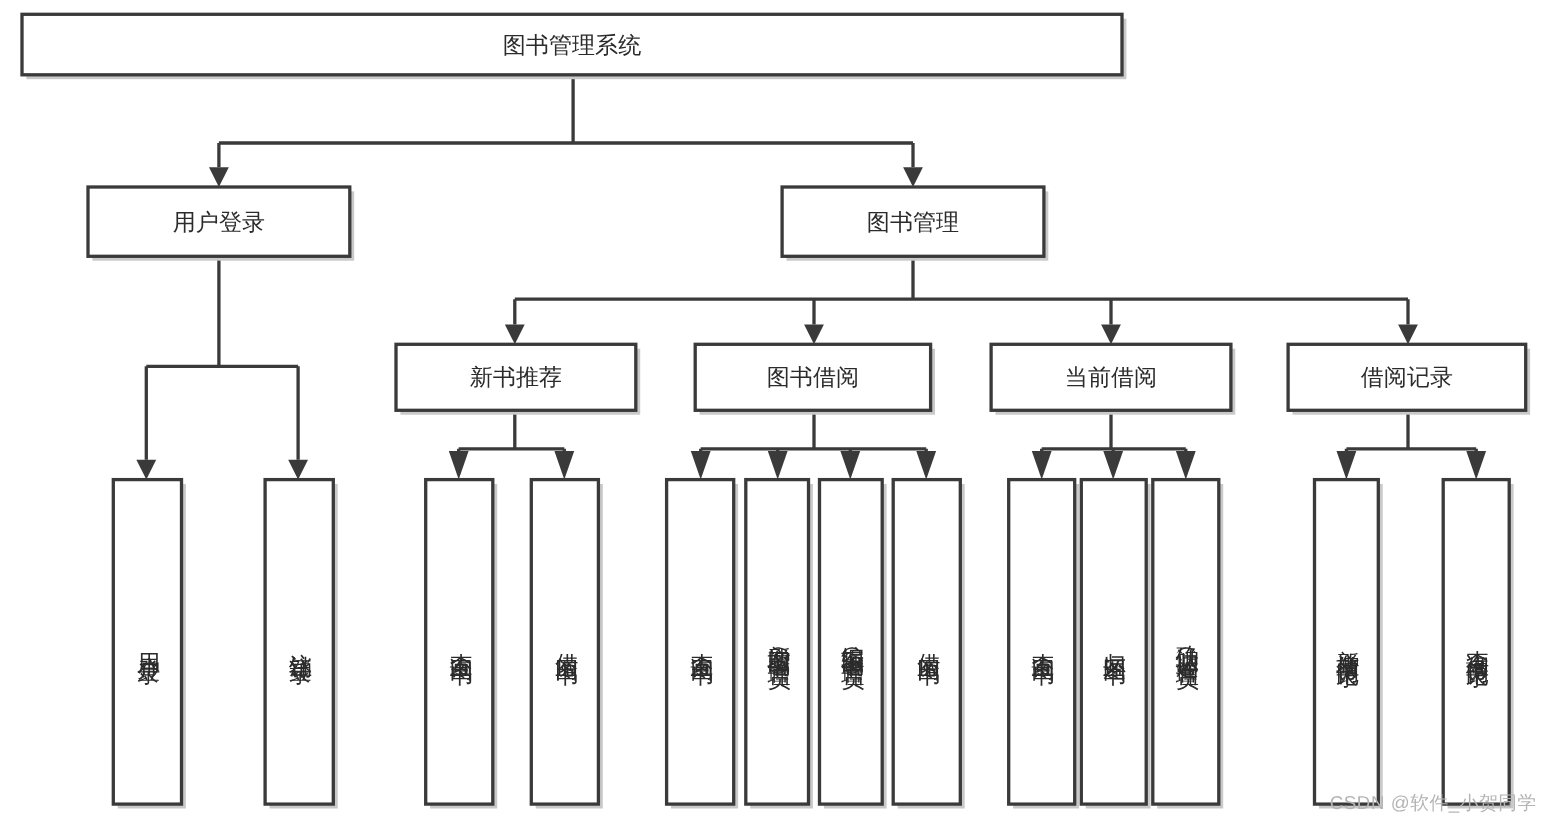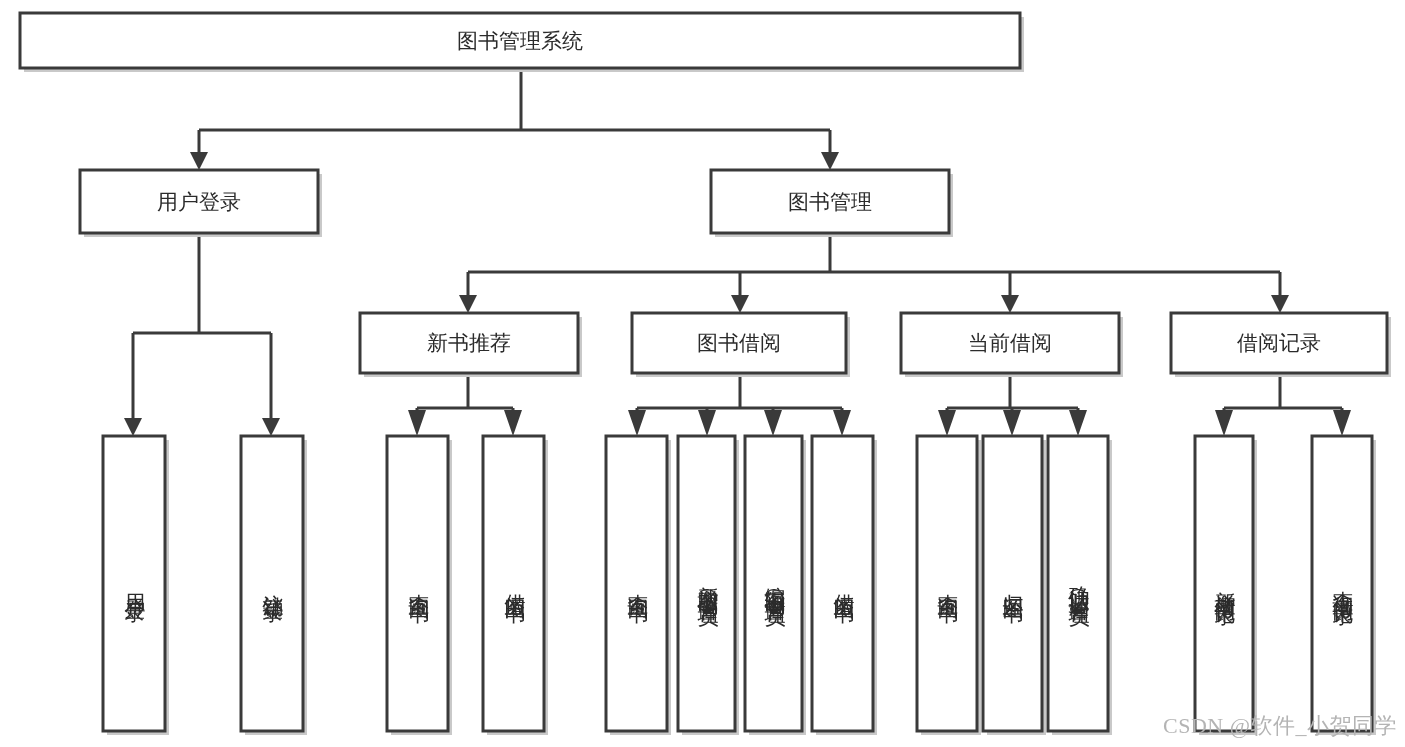--- a/index.html
+++ b/index.html
@@ -53,22 +53,22 @@
     writing-mode: vertical-rl;
     text-orientation: upright;
     letter-spacing: 3px;
     dominant-baseline: middle;
     text-anchor: middle;
   }
   .watermark {
     position: absolute;
     right: 8px;
     bottom: 6px;
-    font-family: Liberation Serif, serif;
-    font-size: 22px;
+    font-family: Liberation Sans, sans-serif;
+    font-size: 17px;
     color: #b4b4b4;
     white-space: nowrap;
     letter-spacing: 0.5px;
   }
 </style>
 </head>
 <body>
 
 <svg id="diagram" viewBox="0 0 1405 747">
 

